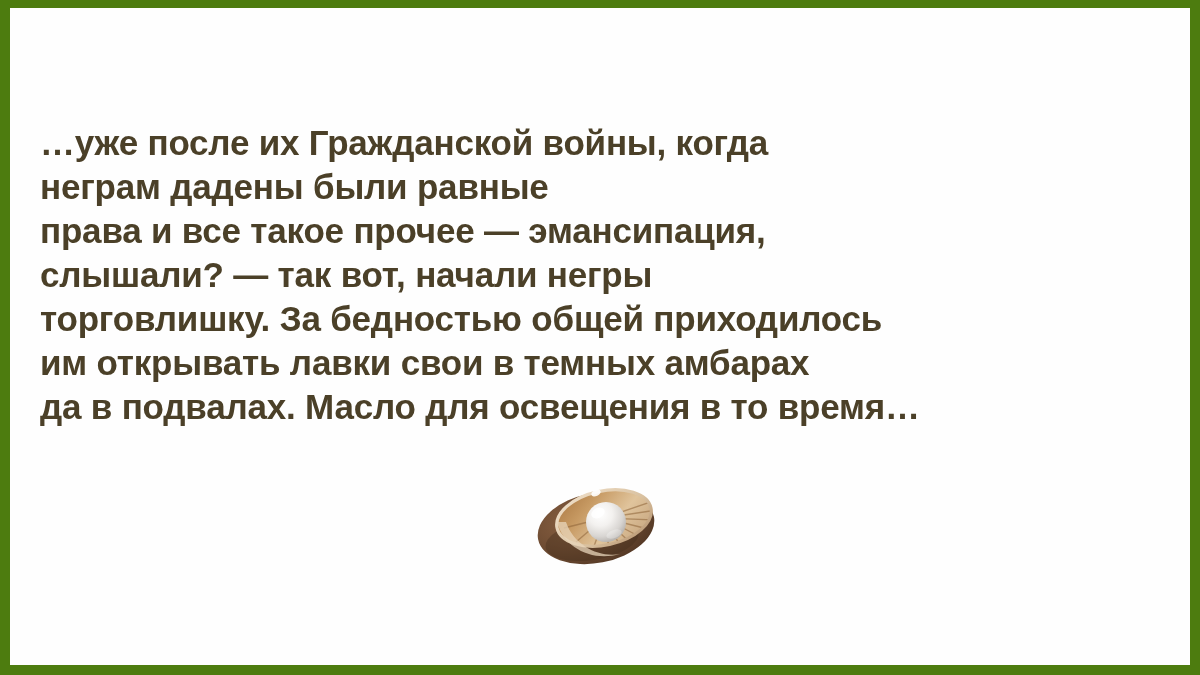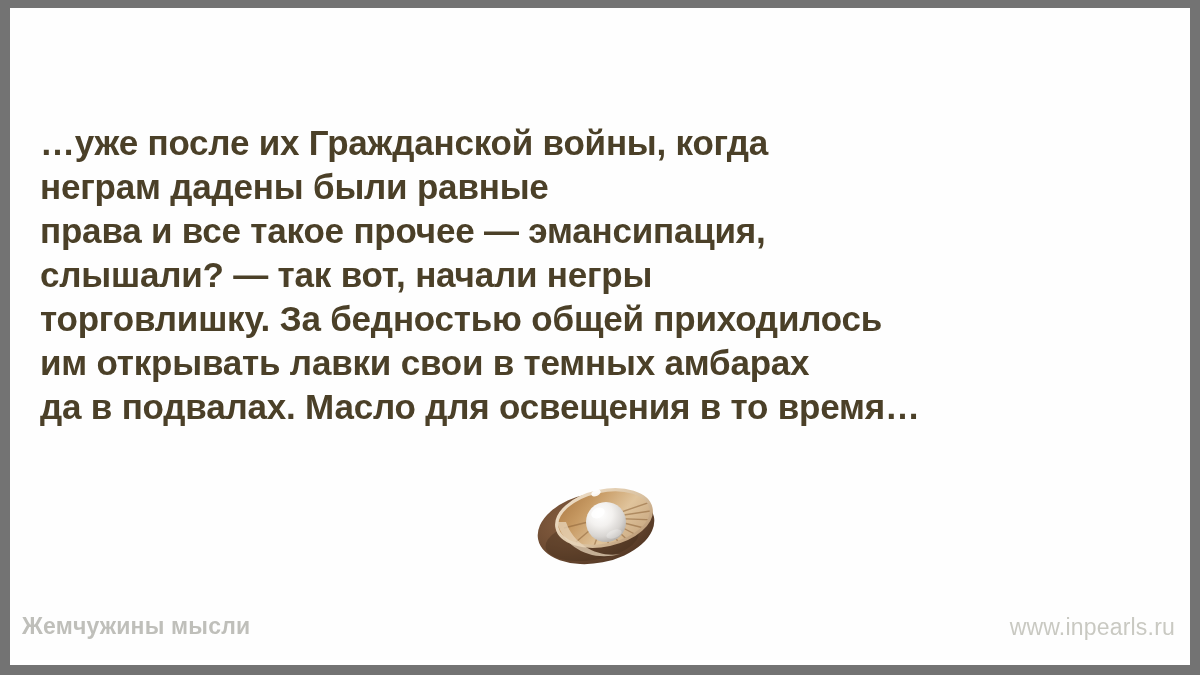--- a/index.html
+++ b/index.html
@@ -15,21 +15,21 @@
     font-family: "Liberation Sans", sans-serif;
   }
 
   
   #quote-card {
     position: absolute;
     left: 0;
     top: 0;
     width: 1200px;
     height: 675px;
-    background: #737373;
+    background: #4d7c0f;
     padding: 8px 10px 10px 10px;
   }
 
   #quote-canvas {
     position: relative;
     width: 100%;
     height: 100%;
     background: #fefefe;
     overflow: hidden;
   }
@@ -161,19 +161,15 @@
         <path d="M27 44 C 34 70, 62 84, 90 76 C 70 80, 44 68, 36 44 Z" fill="#e8d6bb" opacity="0.75"></path>
 
         <circle cx="76" cy="44" r="20" fill="url(#gPearl)"></circle>
         <ellipse cx="68" cy="35" rx="7" ry="5" transform="rotate(-25 68 35)" fill="#ffffff" opacity="0.85"></ellipse>
         <ellipse cx="84" cy="56" rx="8" ry="4" transform="rotate(-20 84 56)" fill="#ffffff" opacity="0.28"></ellipse>
 
         <ellipse cx="66" cy="15" rx="5" ry="3" transform="rotate(-25 66 15)" fill="#ffffff" opacity="0.9"></ellipse>
       </svg>
     </div>
 
-    <div id="footer-bar">
-      <div id="site-name">Жемчужины мысли</div>
-      <div id="site-url">www.inpearls.ru</div>
-    </div>
 
   </div>
 </div>
 
 </body></html>

